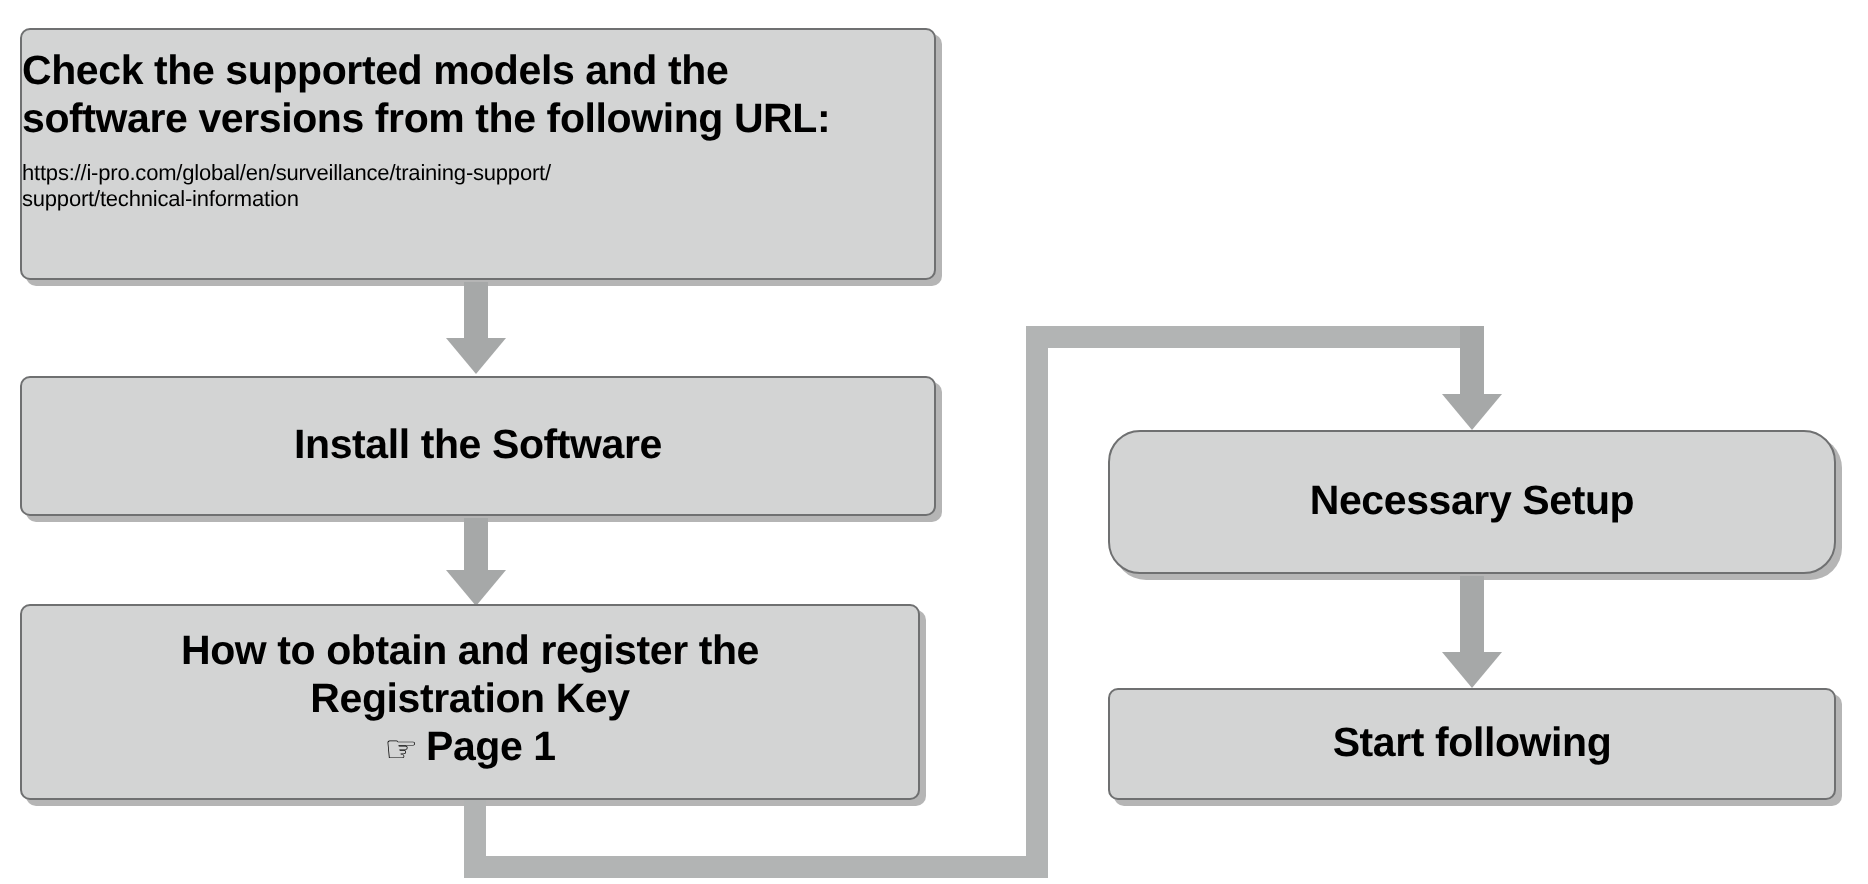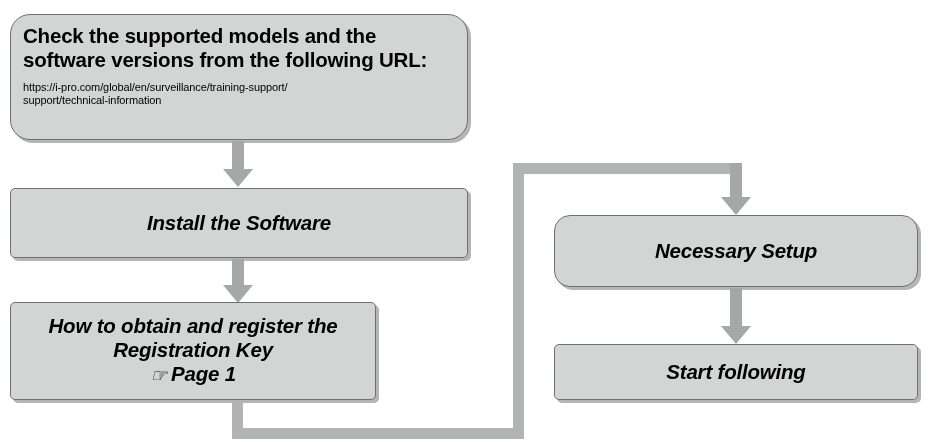--- a/index.html
+++ b/index.html
@@ -33,41 +33,39 @@
   }
   .node .ln {
     display: block;
     line-height: 1.18;
     white-space: pre;
   }
 
   
   .node.doc {
     align-items: flex-start;
-    padding: 9px 12px 8px 12px;
+    padding: 9px 12px 8px 0;
     justify-content: flex-start;
-    border-radius: 20px;
   }
   .node.doc .head {
     font-size: 20.5px;
     font-weight: bold;
     letter-spacing: -0.2px;
   }
   .node.doc .url {
     font-size: 11px;
     font-weight: normal;
     letter-spacing: -0.1px;
     margin-top: 9px;
   }
 
   
   .node.center {
     align-items: center;
     text-align: center;
-    font-style: italic;
   }
   .node.center .ln {
     font-size: 20.5px;
     font-weight: bold;
     letter-spacing: -0.2px;
   }
   .hand {
     font-size: 19px;
     font-weight: normal;
     padding-right: 4px;
@@ -123,21 +121,21 @@
 
   <div class="node center" style="left:10px; top:188px; width:458px; height:70px;">
     <span class="ln">Install the Software</span>
   </div>
 
   <div class="arrow-down" style="left:223px; top:259px; width:30px; height:44px;">
     <div class="stem" style="height:28px;"></div>
     <div class="head"></div>
   </div>
 
-  <div class="node center" style="left:10px; top:302px; width:366px; height:98px;">
+  <div class="node center" style="left:10px; top:302px; width:450px; height:98px;">
     <span class="ln">How to obtain and register the</span>
     <span class="ln">Registration Key</span>
     <span class="ln"><span class="hand">☞</span><span>Page 1</span></span>
   </div>
 
   <div class="seg" style="left:232px; top:400px; width:11px; height:34px;"></div>
 
   <div class="seg" style="left:232px; top:428px; width:292px; height:11px;"></div>
 
   <div class="seg" style="left:513px; top:163px; width:11px; height:276px;"></div>

